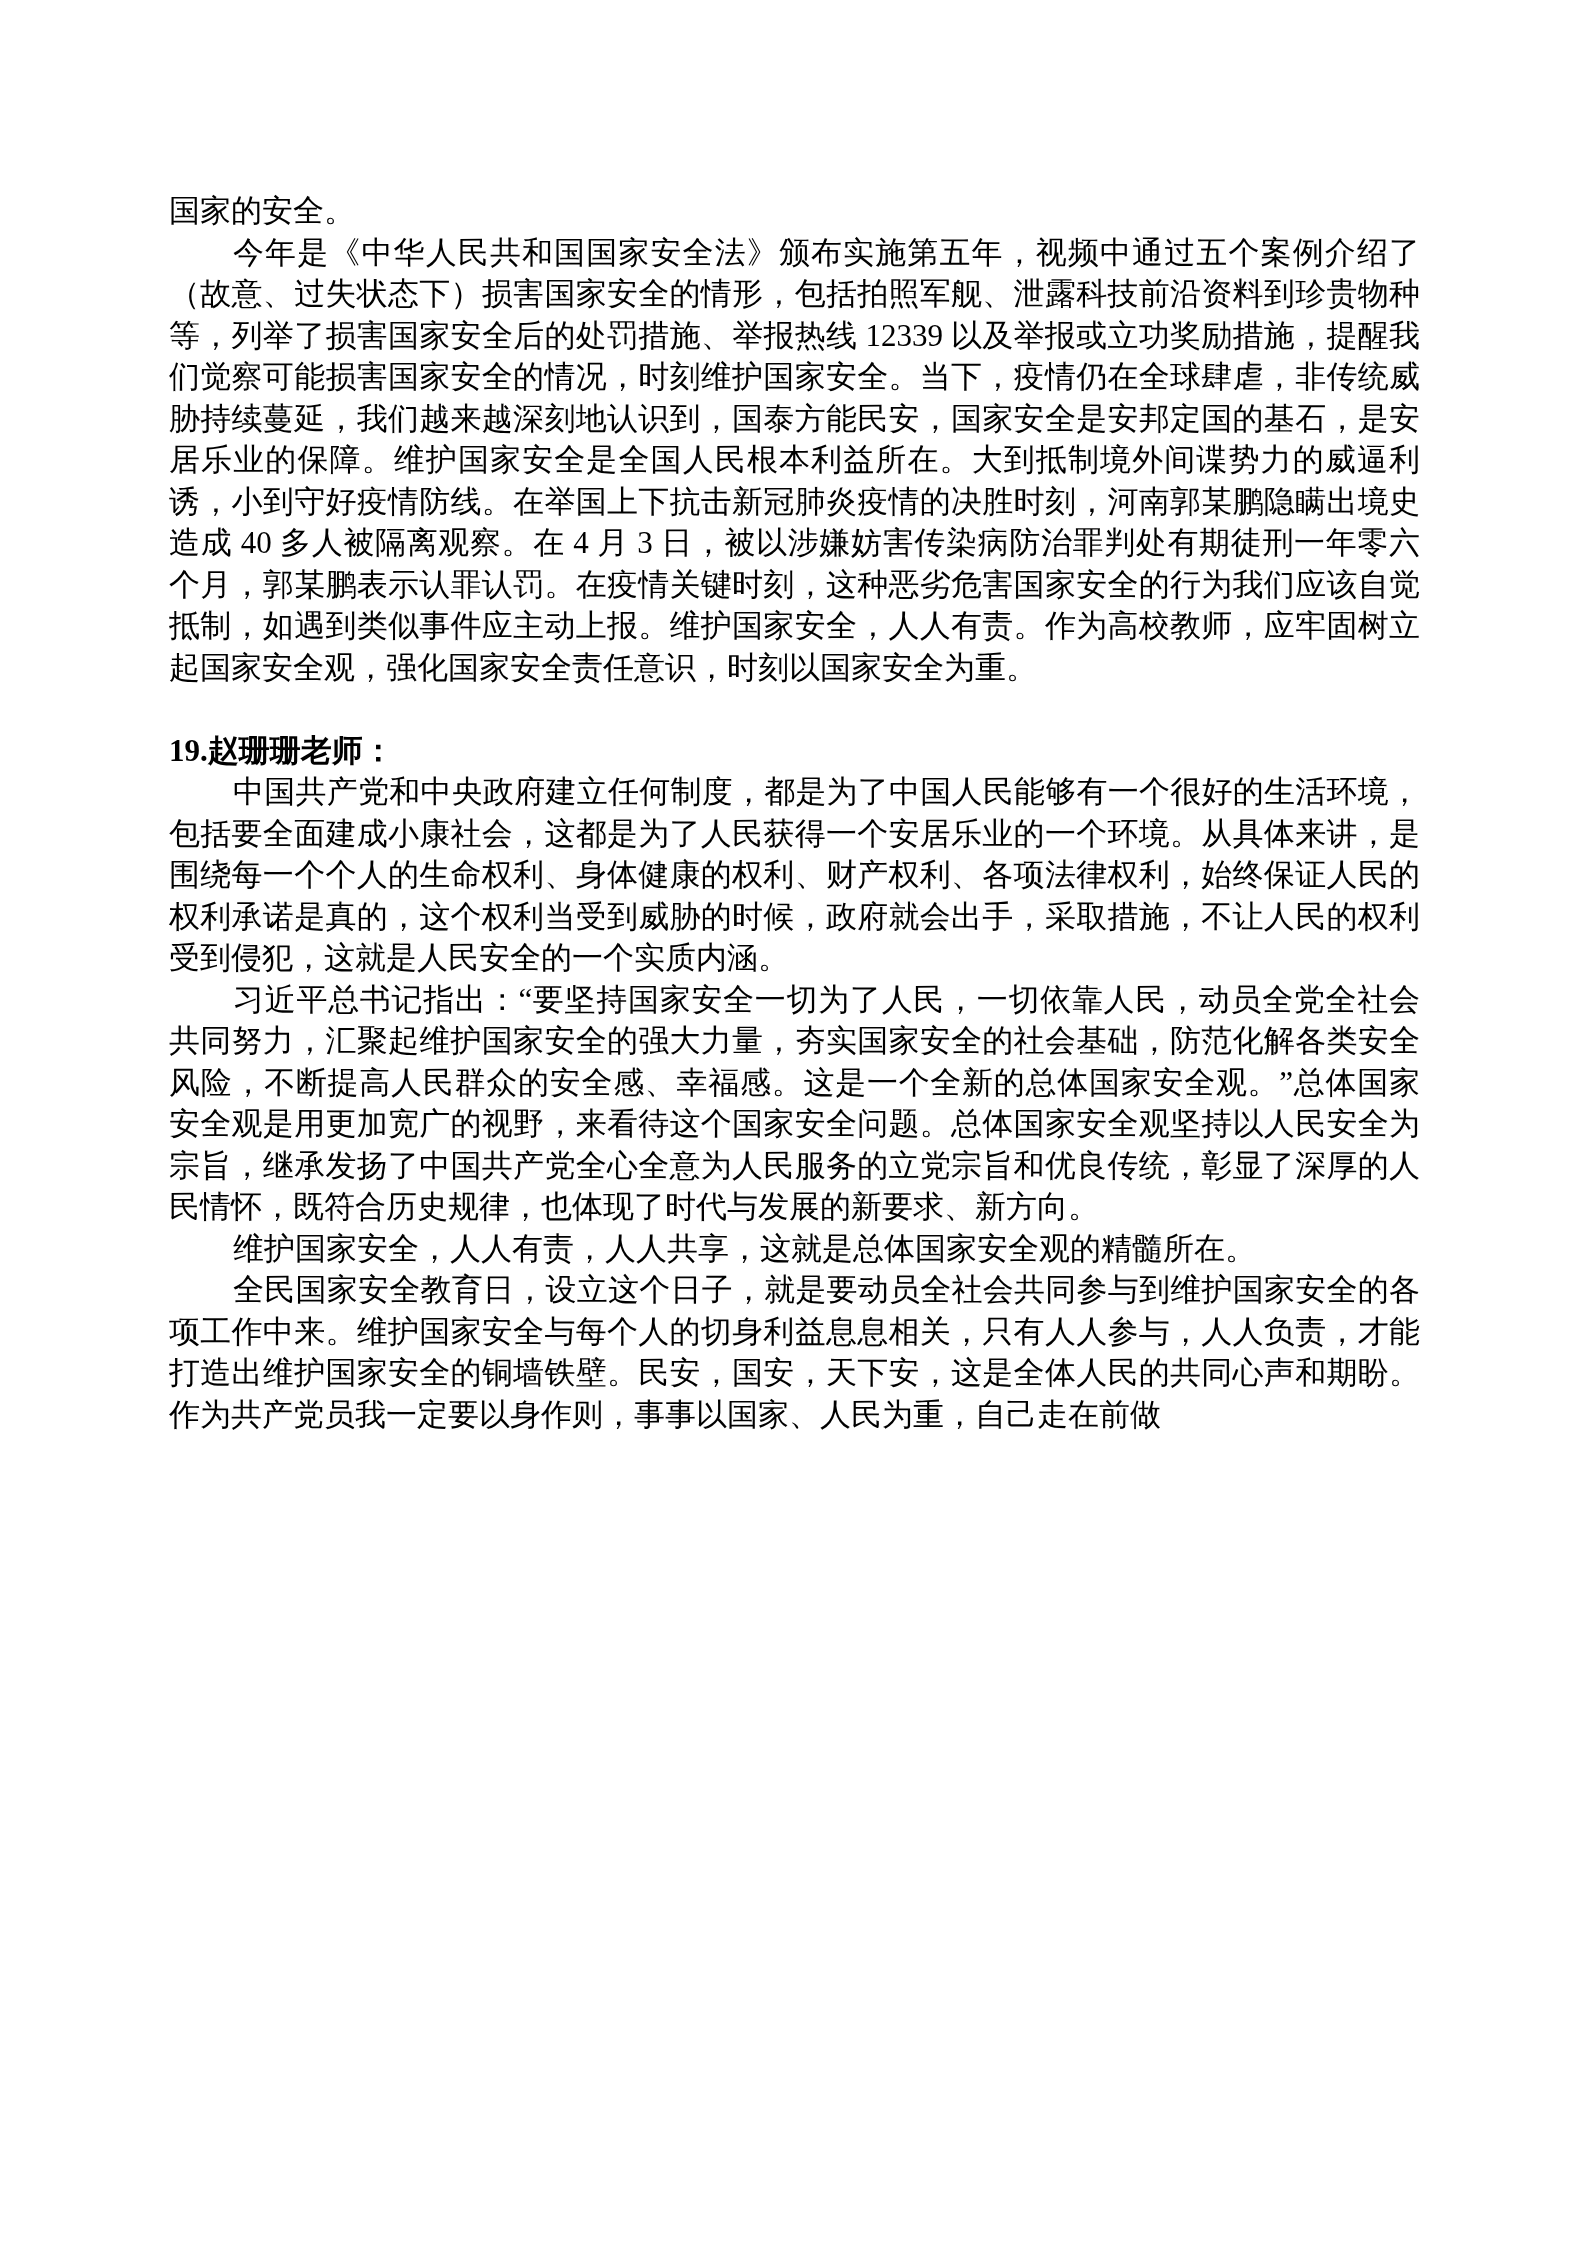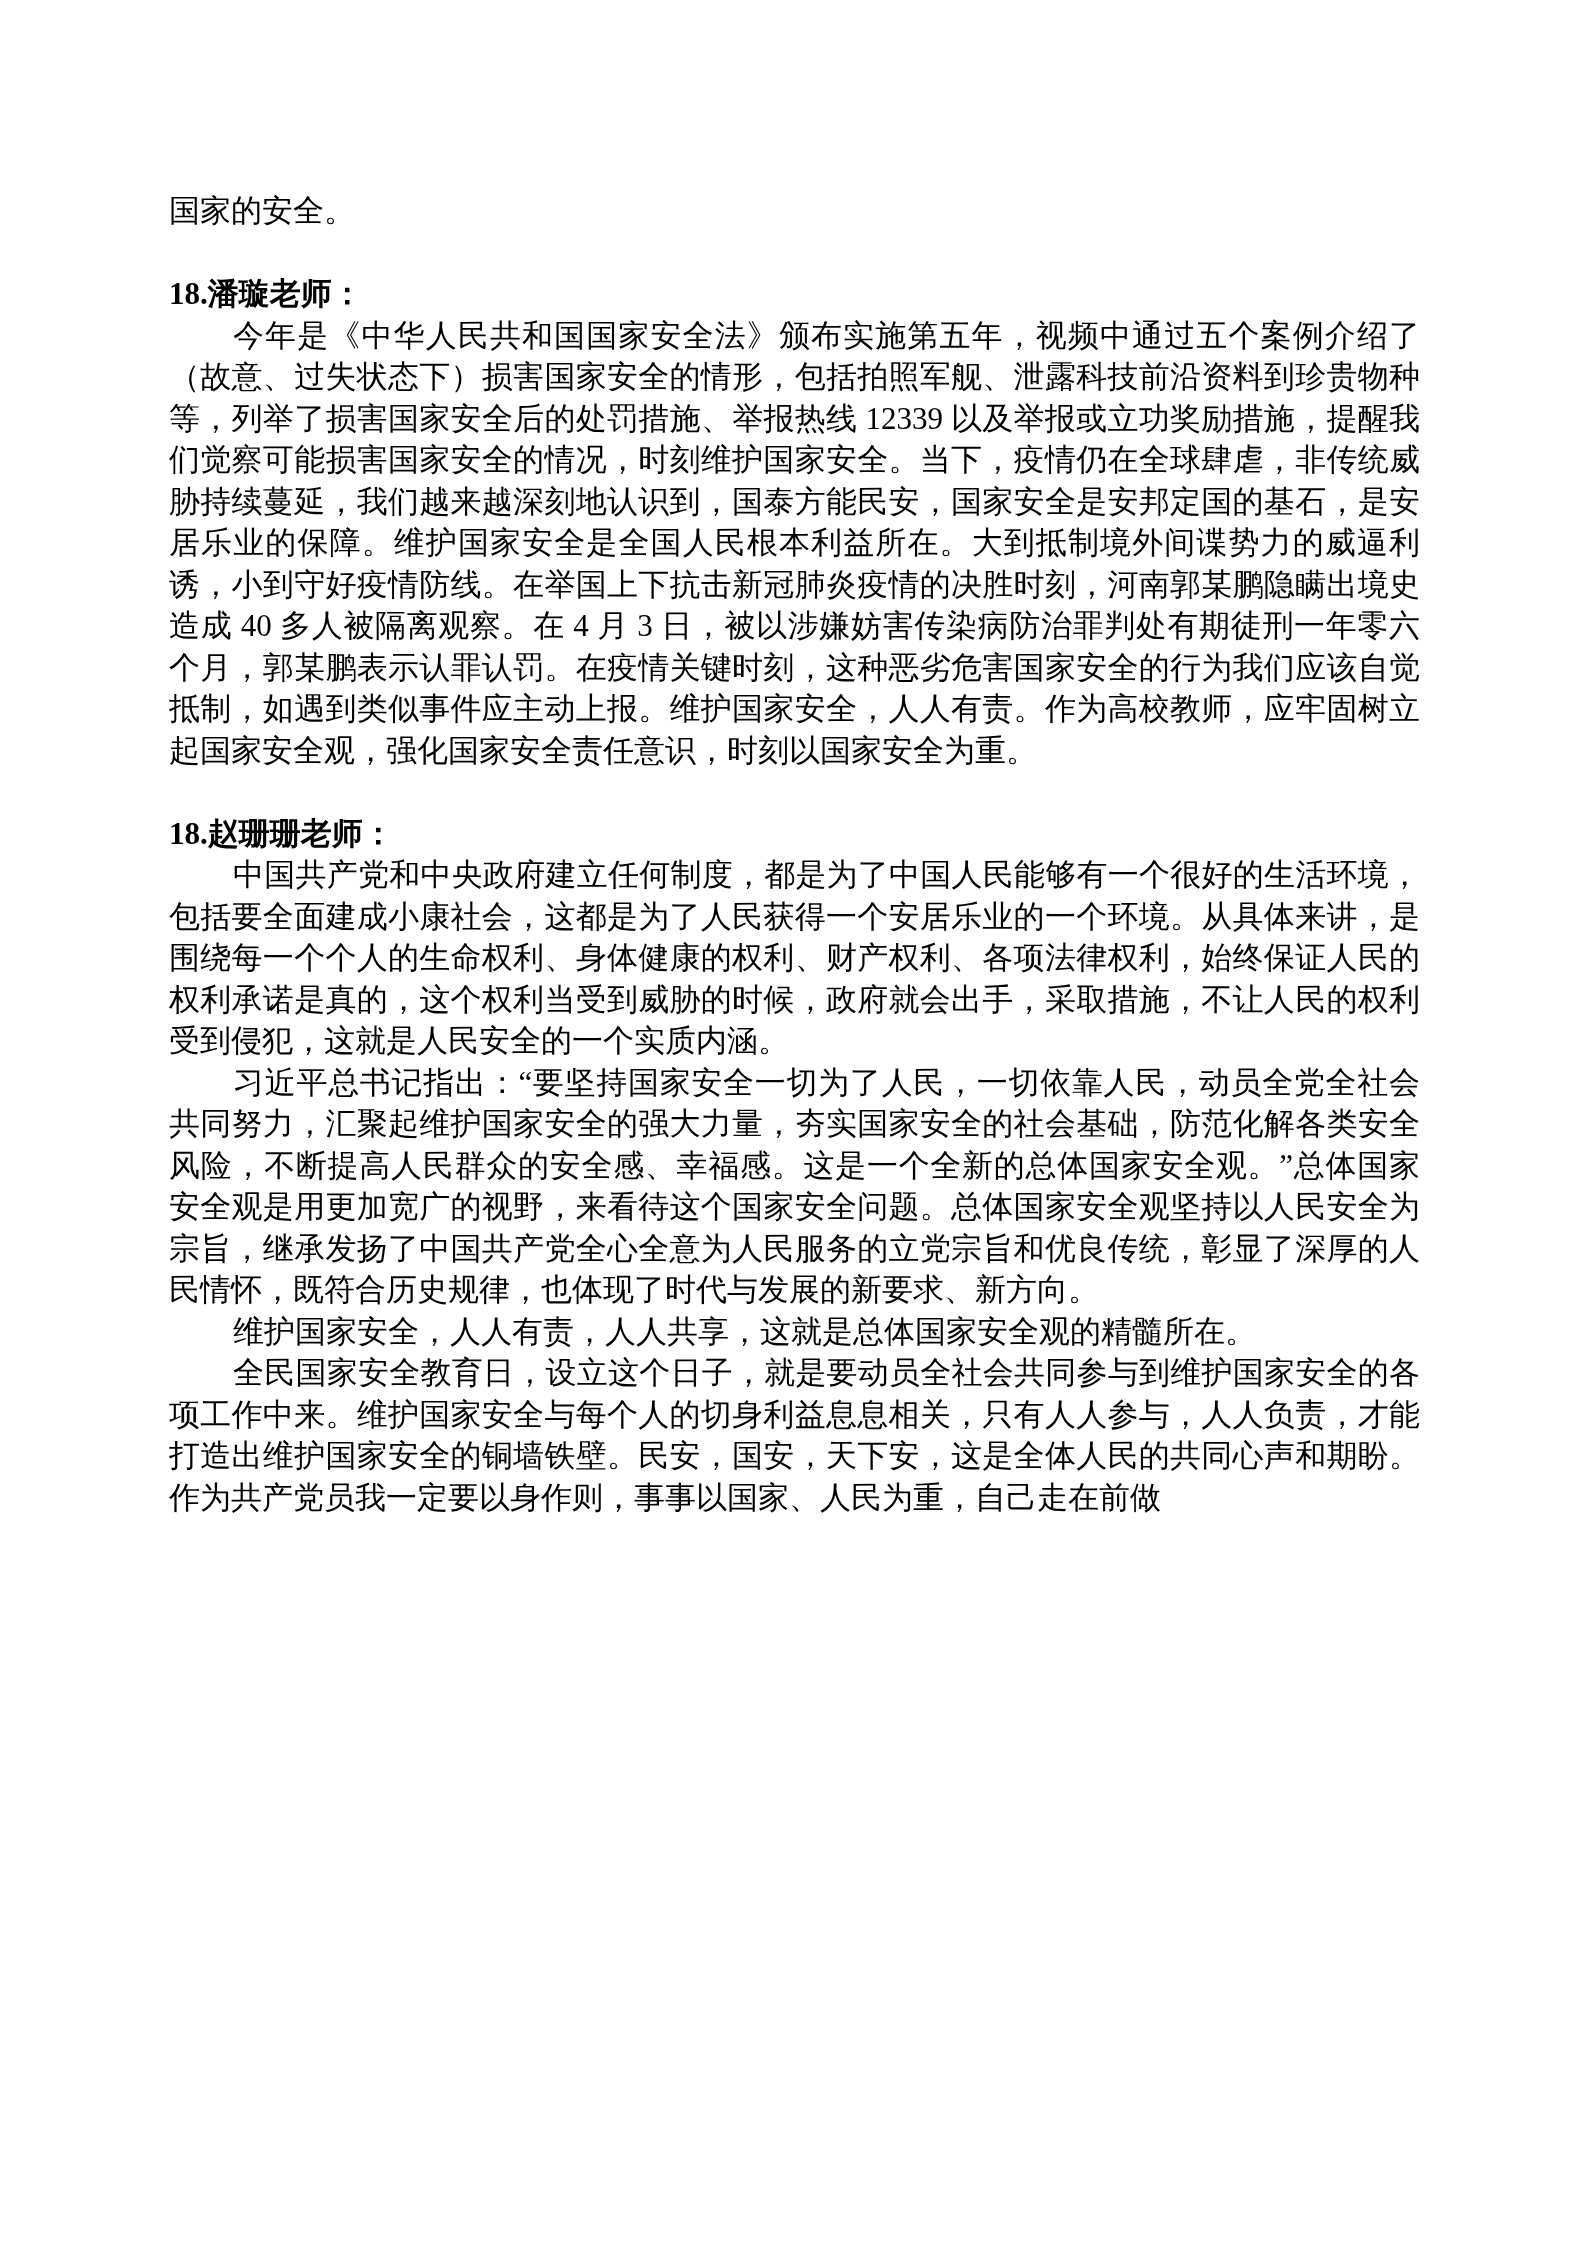--- a/index.html
+++ b/index.html
@@ -39,25 +39,24 @@
   }
 </style>
 </head>
 <body>
 
 <div class="page">
 
   <p class="para no-indent">国家的安全。</p>
 
   <section>
-    <h2 class="section-heading">18.潘璇老师：</h2>
     <p class="para">今年是《中华人民共和国国家安全法》颁布实施第五年，视频中通过五个案例介绍了（故意、过失状态下）损害国家安全的情形，包括拍照军舰、泄露科技前沿资料到珍贵物种等，列举了损害国家安全后的处罚措施、举报热线 12339 以及举报或立功奖励措施，提醒我们觉察可能损害国家安全的情况，时刻维护国家安全。当下，疫情仍在全球肆虐，非传统威胁持续蔓延，我们越来越深刻地认识到，国泰方能民安，国家安全是安邦定国的基石，是安居乐业的保障。维护国家安全是全国人民根本利益所在。大到抵制境外间谍势力的威逼利诱，小到守好疫情防线。在举国上下抗击新冠肺炎疫情的决胜时刻，河南郭某鹏隐瞒出境史造成 40 多人被隔离观察。在 4 月 3 日，被以涉嫌妨害传染病防治罪判处有期徒刑一年零六个月，郭某鹏表示认罪认罚。在疫情关键时刻，这种恶劣危害国家安全的行为我们应该自觉抵制，如遇到类似事件应主动上报。维护国家安全，人人有责。作为高校教师，应牢固树立起国家安全观，强化国家安全责任意识，时刻以国家安全为重。</p>
   </section>
 
   <section>
-    <h2 class="section-heading">18.赵珊珊老师：</h2>
+    <h2 class="section-heading">19.赵珊珊老师：</h2>
     <p class="para">中国共产党和中央政府建立任何制度，都是为了中国人民能够有一个很好的生活环境，包括要全面建成小康社会，这都是为了人民获得一个安居乐业的一个环境。从具体来讲，是围绕每一个个人的生命权利、身体健康的权利、财产权利、各项法律权利，始终保证人民的权利承诺是真的，这个权利当受到威胁的时候，政府就会出手，采取措施，不让人民的权利受到侵犯，这就是人民安全的一个实质内涵。</p>
     <p class="para">习近平总书记指出：“要坚持国家安全一切为了人民，一切依靠人民，动员全党全社会共同努力，汇聚起维护国家安全的强大力量，夯实国家安全的社会基础，防范化解各类安全风险，不断提高人民群众的安全感、幸福感。这是一个全新的总体国家安全观。”总体国家安全观是用更加宽广的视野，来看待这个国家安全问题。总体国家安全观坚持以人民安全为宗旨，继承发扬了中国共产党全心全意为人民服务的立党宗旨和优良传统，彰显了深厚的人民情怀，既符合历史规律，也体现了时代与发展的新要求、新方向。</p>
     <p class="para">维护国家安全，人人有责，人人共享，这就是总体国家安全观的精髓所在。</p>
     <p class="para">全民国家安全教育日，设立这个日子，就是要动员全社会共同参与到维护国家安全的各项工作中来。维护国家安全与每个人的切身利益息息相关，只有人人参与，人人负责，才能打造出维护国家安全的铜墙铁壁。民安，国安，天下安，这是全体人民的共同心声和期盼。作为共产党员我一定要以身作则，事事以国家、人民为重，自己走在前做</p>
   </section>
 
 </div>
 
 </body></html>

